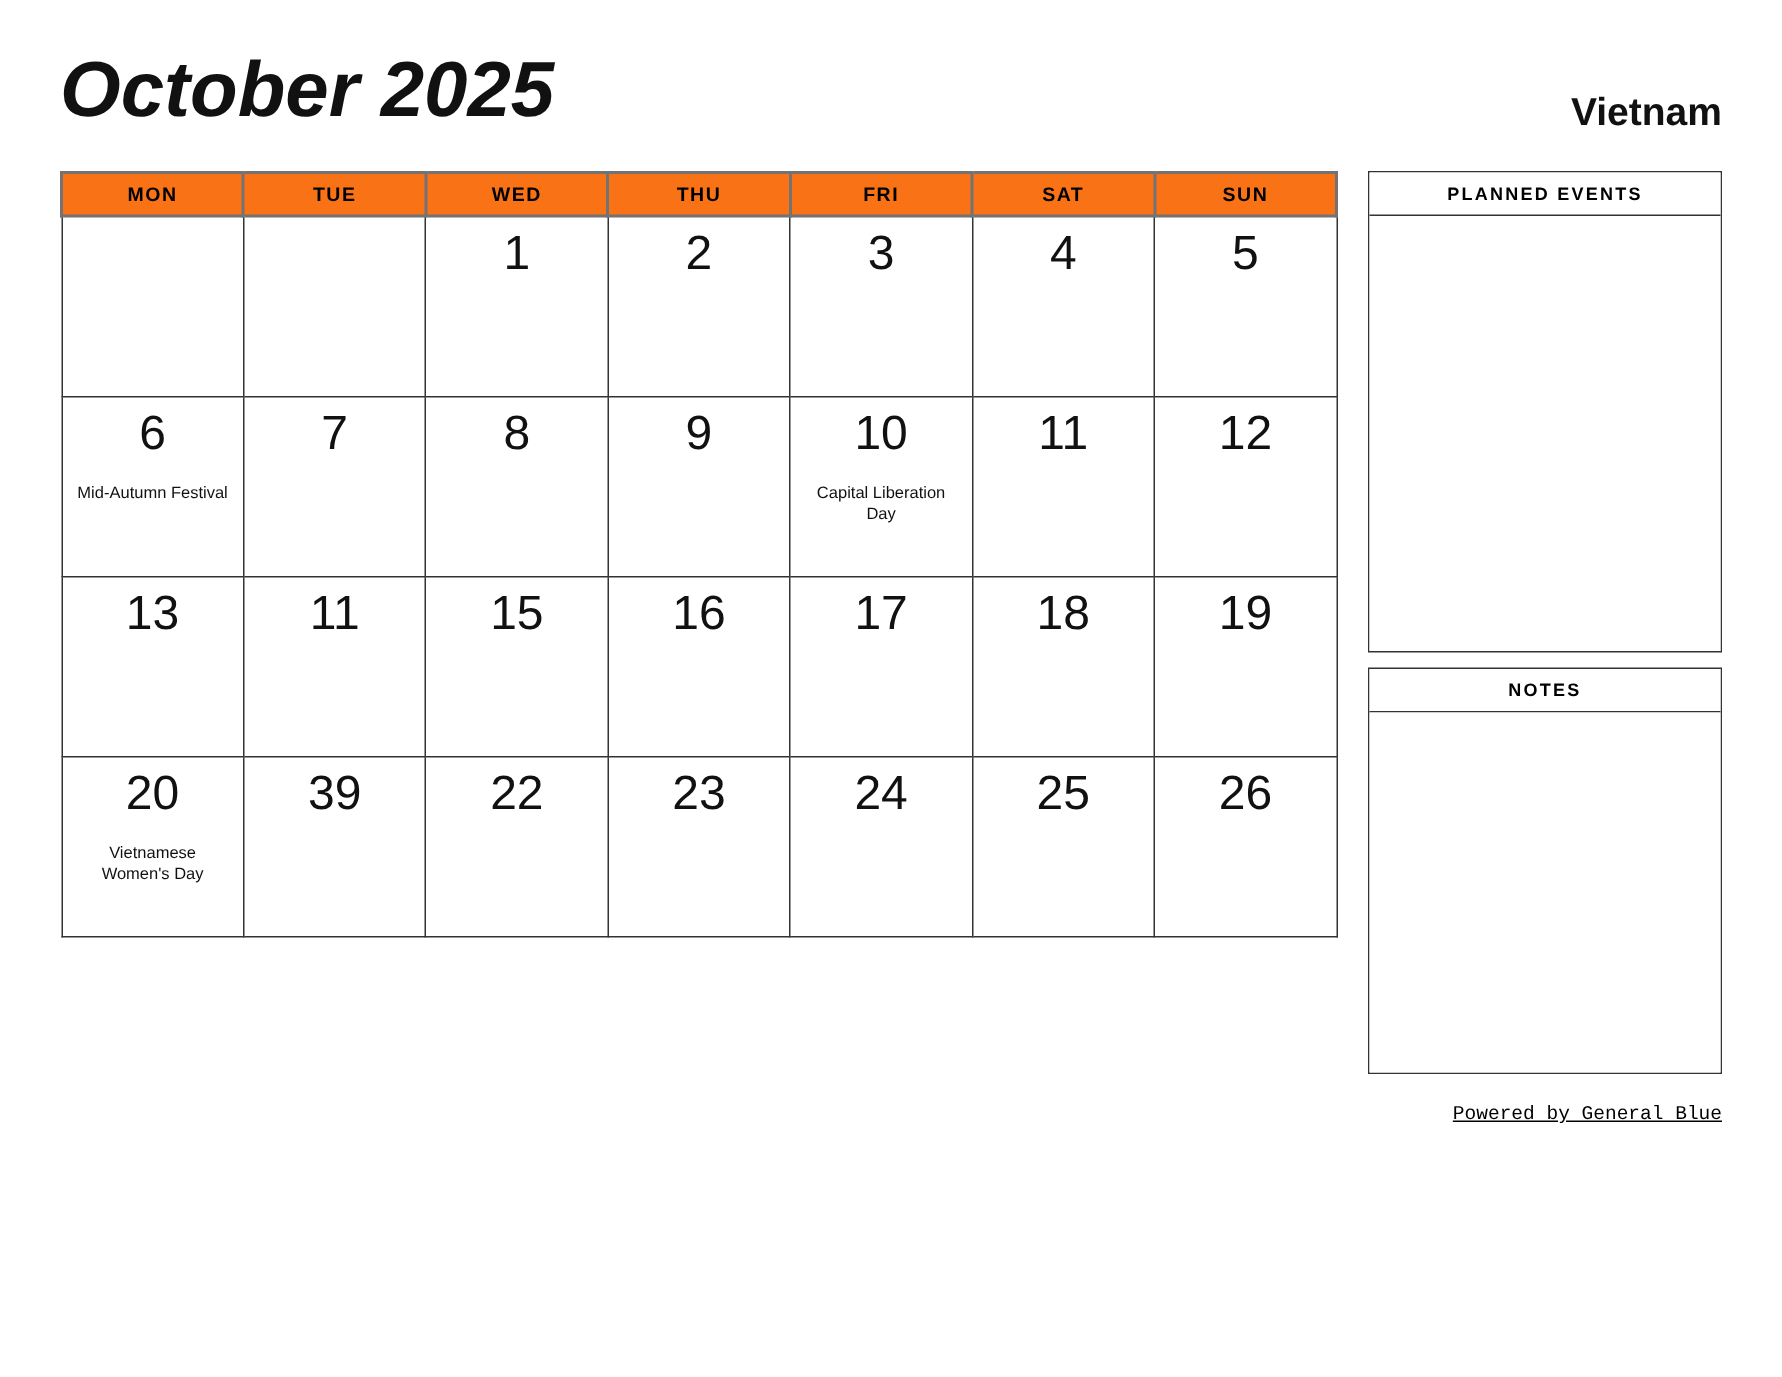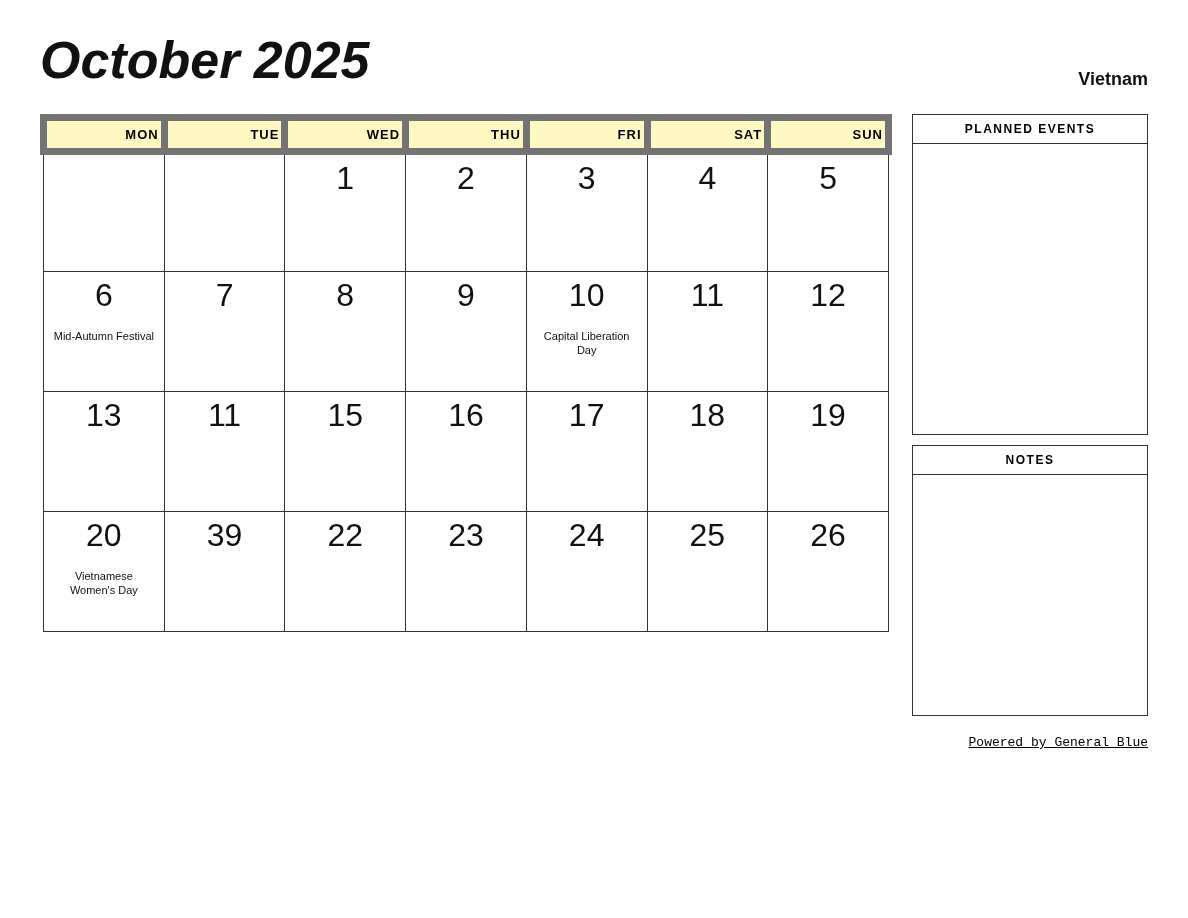--- a/index.html
+++ b/index.html
@@ -17,44 +17,44 @@
       align-items: flex-end;
       margin-bottom: 24px;
     }
     .month-title {
       font-size: 52px;
       font-weight: 900;
       font-style: italic;
       color: #111;
     }
     .country-title {
-      font-size: 18px;
+      font-size: 26px;
       font-weight: 800;
       color: #111;
     }
     .main-layout {
       display: flex;
       gap: 20px;
     }
     .calendar-section {
       flex: 1;
     }
     .calendar-table {
       width: 100%;
       border-collapse: collapse;
       border: 1.5px solid #333;
     }
     .calendar-table th {
-      border: 7px solid #737373;
-      text-align: right;
+      border: 2px solid #737373;
+      text-align: center;
       font-size: 13px;
       font-weight: 700;
       letter-spacing: 1px;
       padding: 6px 2px;
-      background: #fef9c3;
+      background: #f97316;
     }
     .calendar-table td {
       border: 1px solid #333;
       vertical-align: top;
       width: 115px;
       height: 120px;
       padding: 6px 8px;
     }
     .day-number {
       font-size: 32px;

